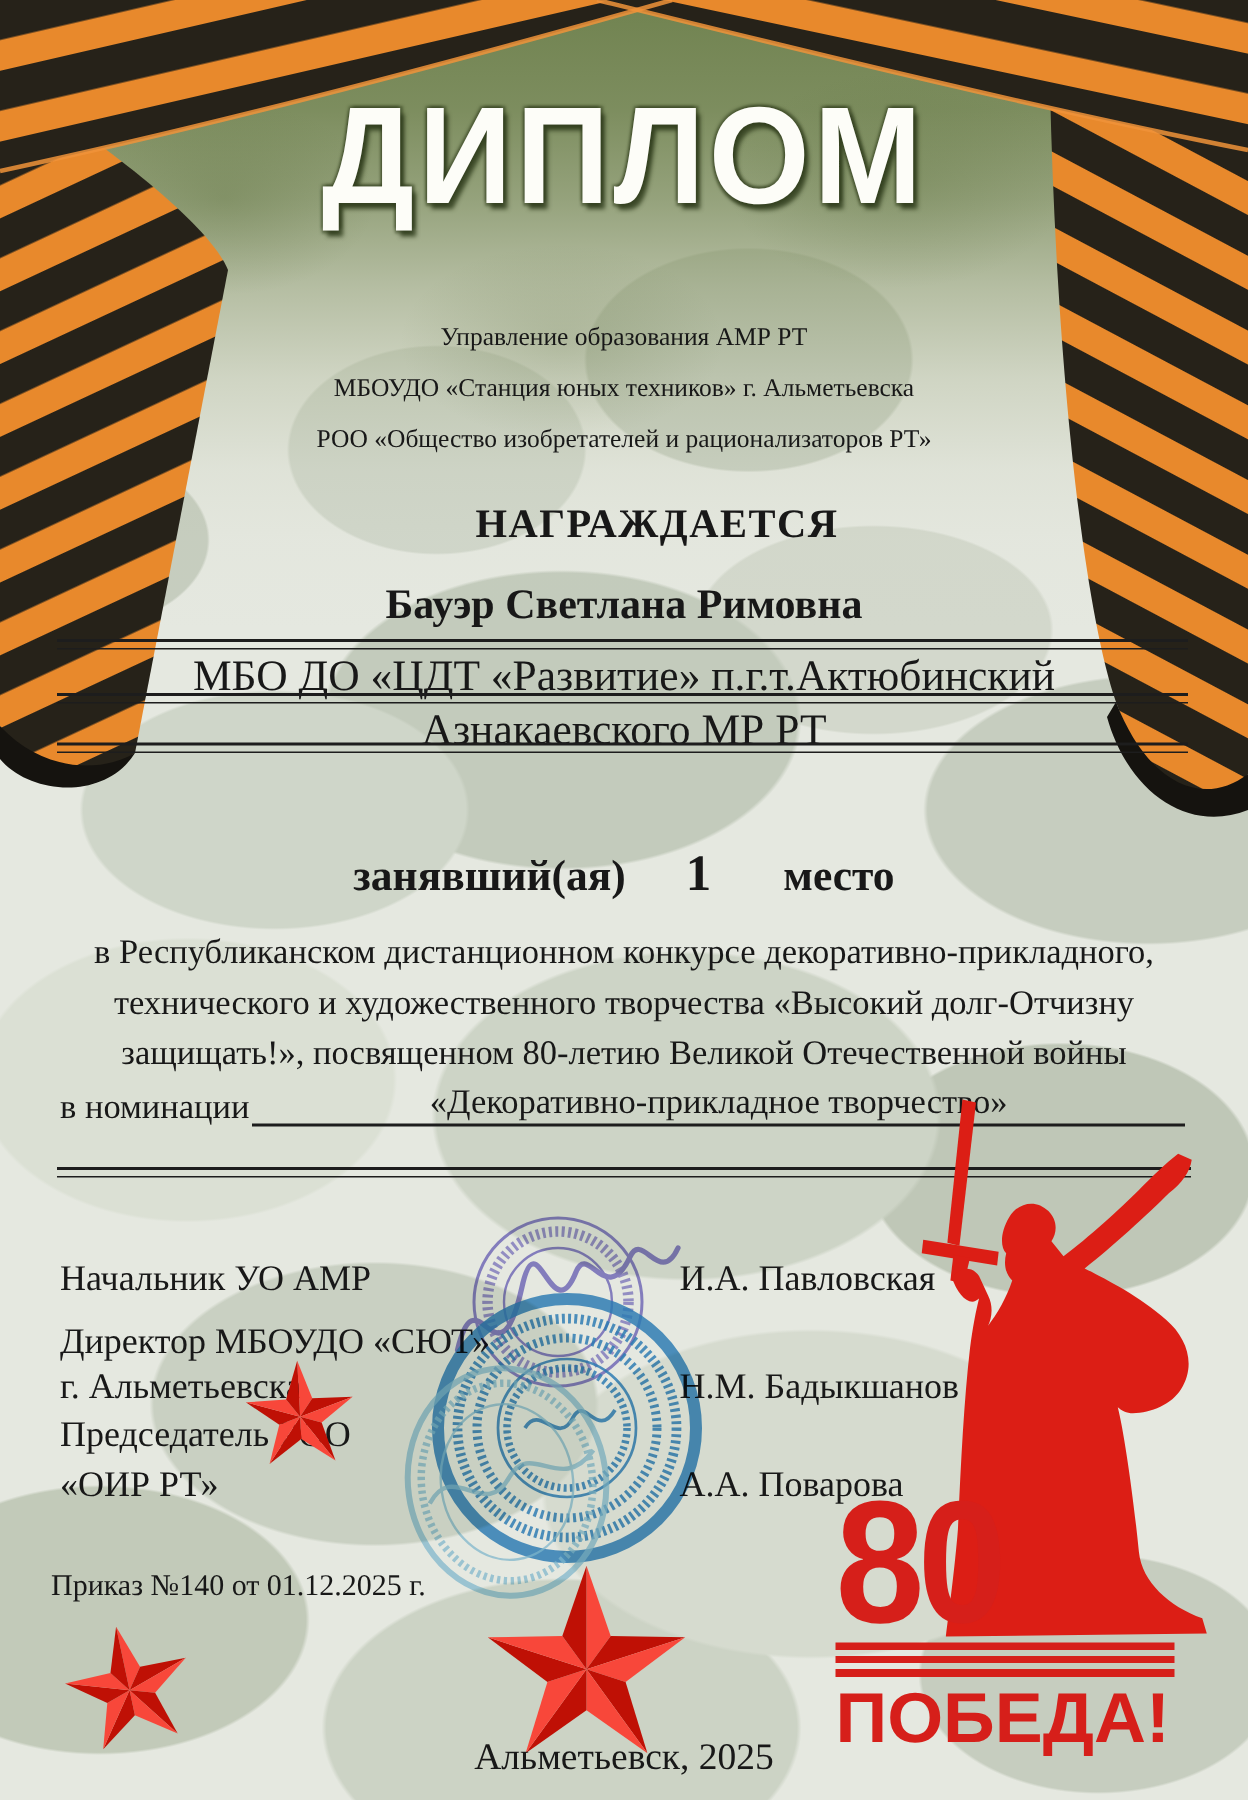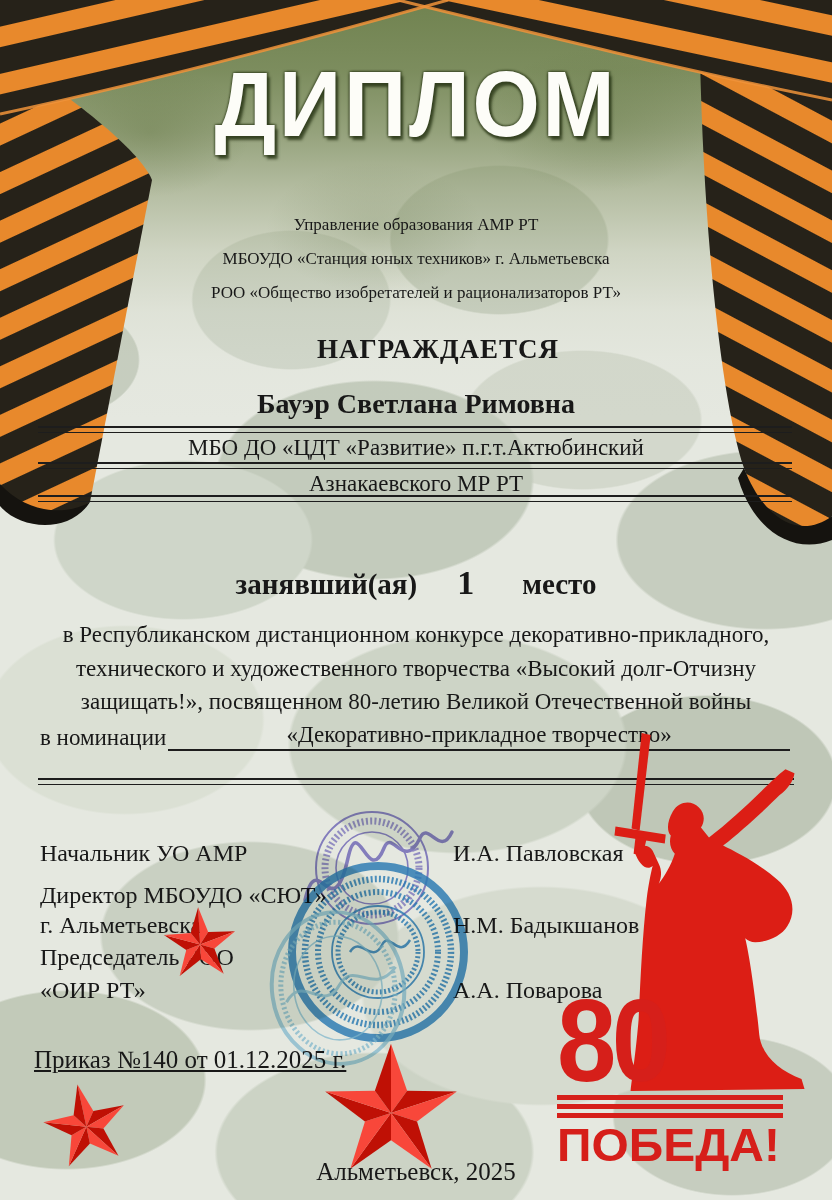--- a/index.html
+++ b/index.html
@@ -45,32 +45,32 @@
     font-size:92px; font-weight:800; letter-spacing:3px; color:#fdfdf8;
     transform:scaleX(.94); line-height:1.0;
     text-shadow:3px 4px 3px rgba(47,60,28,.85), -1px -1px 2px rgba(47,60,28,.55),
                 2px -1px 2px rgba(47,60,28,.55), -1px 2px 2px rgba(47,60,28,.55);
   }
   .orgs{top:208px; font-size:17px; line-height:34px;}
   .heading{top:334px; font-size:27px; font-weight:bold; letter-spacing:1px;padding-left:44px;}
   .recipient{top:388px; font-size:28px; font-weight:bold;}
   .drule{position:absolute; left:38px; right:40px; height:4px;
          border-top:2px solid #1d1d1d; border-bottom:1.5px solid #1d1d1d;}
-  .school{font-size:23px;}
+  .school{font-size:29px;}
   .place-row{top:564px; display:flex; justify-content:center; align-items:baseline;
              font-weight:bold; font-size:29px;}
   .place-num{font-size:34px; margin:0 48px 0 40px;}
   .competition{top:618px; font-size:23px; line-height:33.5px;}
   .nom-row{position:absolute; left:40px; right:42px; top:722px; display:flex; align-items:flex-end;}
   .nom-label{font-size:23px; white-space:nowrap;}
   .nom-box{flex:1; text-align:center; font-size:23px; border-bottom:2.2px solid #1d1d1d;
            padding-bottom:1px; margin-left:2px;}
   .sig{position:absolute; left:40px; font-size:24px; white-space:nowrap;}
   .sig-name{position:absolute; left:453px; font-size:24px; white-space:nowrap;}
-  .order-line{position:absolute; left:34px; top:1046px; font-size:25px;text-decoration:underline;}
+  .order-line{position:absolute; left:34px; top:1046px; font-size:20px;}
   .city-line{top:1158px; font-size:25px;font-family:Liberation Serif, serif;}
   .victory{position:absolute; left:557px; top:995px; width:250px;
            font-family:"Liberation Sans","DejaVu Sans",sans-serif; color:#d61f1a;}
   .v-num{font-size:116px; font-weight:800; line-height:.80; letter-spacing:-5px;
          transform-origin:left top; transform:scaleX(.92);}
   .v-stripes{width:226px; height:23px; margin-top:7px;
          background:repeating-linear-gradient(180deg,#d61f1a 0 5px, transparent 5px 9px);}
   .v-word{font-size:47px; font-weight:800; line-height:1.0; margin-top:3px; letter-spacing:0;
           transform-origin:left top; transform:scaleX(1.02);}
   .stamps{mix-blend-mode:multiply;}

